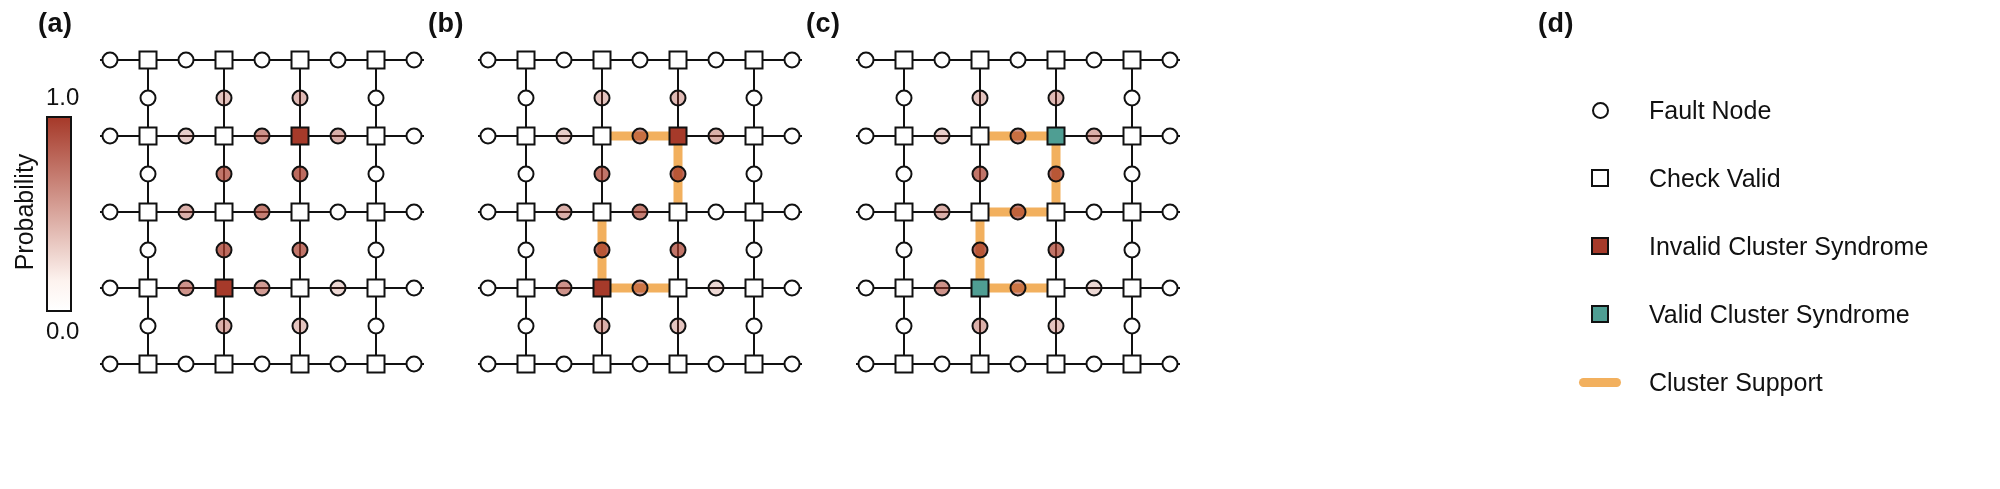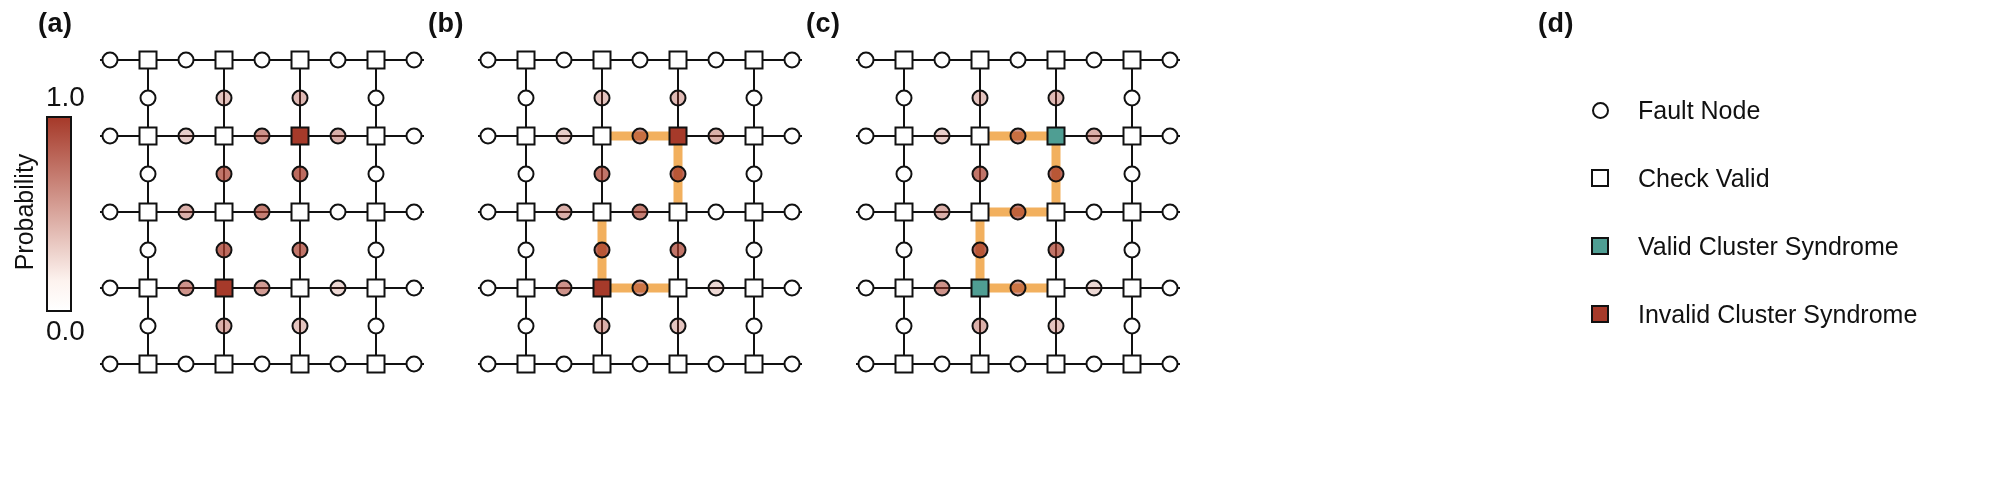--- a/index.html
+++ b/index.html
@@ -7,35 +7,35 @@
   body{
     width:2000px;height:489px;position:relative;overflow:hidden;
     font-family:"Liberation Sans",sans-serif;color:#111;
   }
   .figure{position:absolute;inset:0}
   .panel-label{position:absolute;top:8px;font-size:27px;font-weight:bold;letter-spacing:.5px}
   .lattice{position:absolute;top:50px;overflow:visible}
 
   
   .colorbar{position:absolute;left:46px;top:84px;display:flex;flex-direction:column;align-items:flex-start}
-  .cb-num{font-size:28px;line-height:26px}
+  .cb-num{font-size:24px;line-height:26px}
   .cb-bar{
     width:26px;height:196px;margin:6px 0;border:2px solid #111;
     background:linear-gradient(to bottom,var(--invalid-syndrome,#a63a2a) 0%, #fdf3ef 85%, #ffffff 100%);
   }
   .cb-axis{
     position:absolute;left:-22px;top:128px;white-space:nowrap;font-size:25px;
     transform:translate(-50%,-50%) rotate(-90deg);
   }
 
   
   .legend{position:absolute;left:1576px;top:96px;display:flex;flex-direction:column;gap:40px}
   .legend-item{display:flex;align-items:center;height:28px}
   .li-icon-wrap{width:48px;display:flex;justify-content:center;align-items:center}
-  .li-label{font-size:25px;margin-left:14px;white-space:nowrap}
+  .li-label{font-size:25px;margin-left:25px;white-space:nowrap}
   .icon-circle{width:17px;height:17px;border:2px solid #111;border-radius:50%;background:#fff}
   .icon-square{width:18px;height:18px;border:2px solid #111;background:#fff}
   .icon-square.invalid{background:var(--invalid-syndrome,#a63a2a)}
   .icon-square.valid{background:var(--valid-syndrome,#4f9e93)}
   .icon-line{width:42px;height:9px;border-radius:5px;background:var(--cluster-support,#f2b05e)}
 </style>
 </head>
 <body>
 
 <div class="figure">
@@ -286,25 +286,31 @@
       <span class="li-label">Fault Node</span>
     </div>
     <div class="legend-item">
       <span class="li-icon-wrap">
           <span class="icon-square"></span>
         </span>
       <span class="li-label">Check Valid</span>
     </div>
     <div class="legend-item">
       <span class="li-icon-wrap">
+          <span class="icon-square invalid"></span>
+        </span>
+      <span class="li-label">Invalid Cluster Syndrome</span>
+    </div>
+    <div class="legend-item">
+      <span class="li-icon-wrap">
           <span class="icon-square valid"></span>
         </span>
       <span class="li-label">Valid Cluster Syndrome</span>
     </div>
     <div class="legend-item">
       <span class="li-icon-wrap">
-          <span class="icon-square invalid"></span>
-        </span>
-      <span class="li-label">Invalid Cluster Syndrome</span>
+          <span class="icon-line"></span>
+        </span>
+      <span class="li-label">Cluster Support</span>
     </div>
   </div>
 
 </div>
 
 </body></html>

